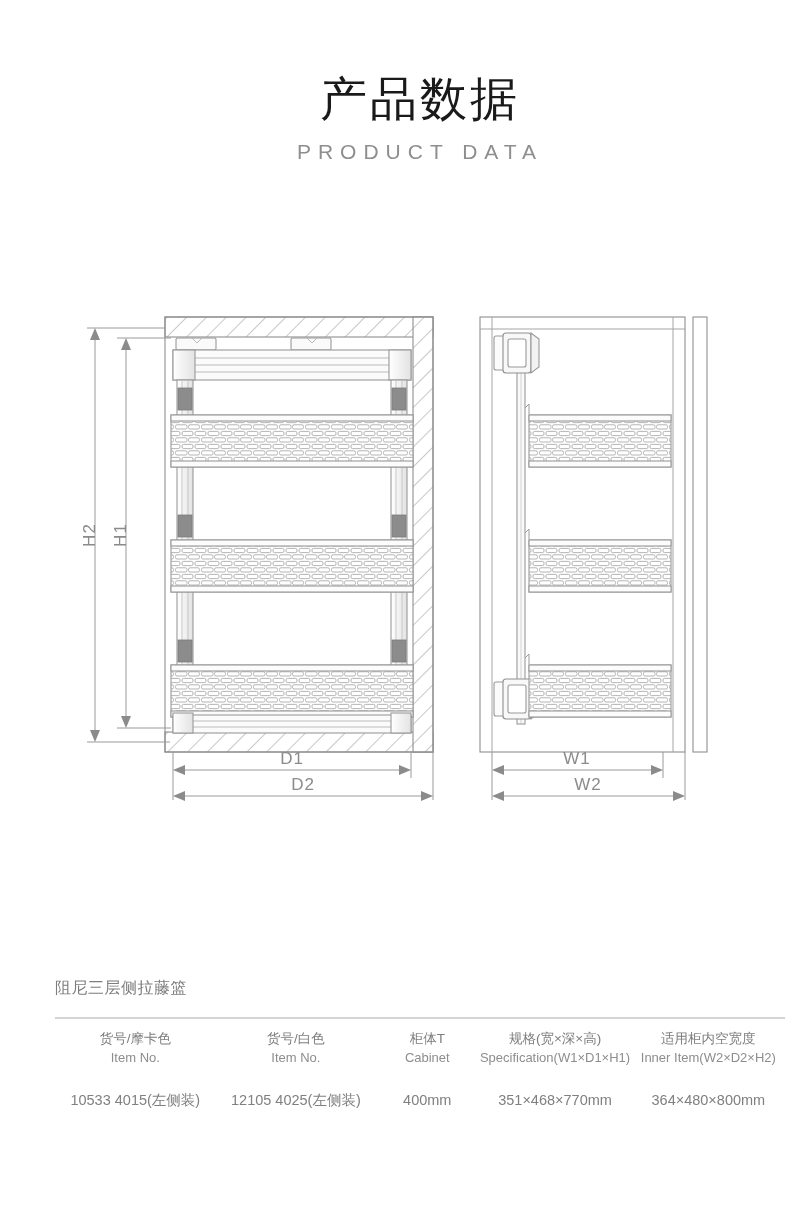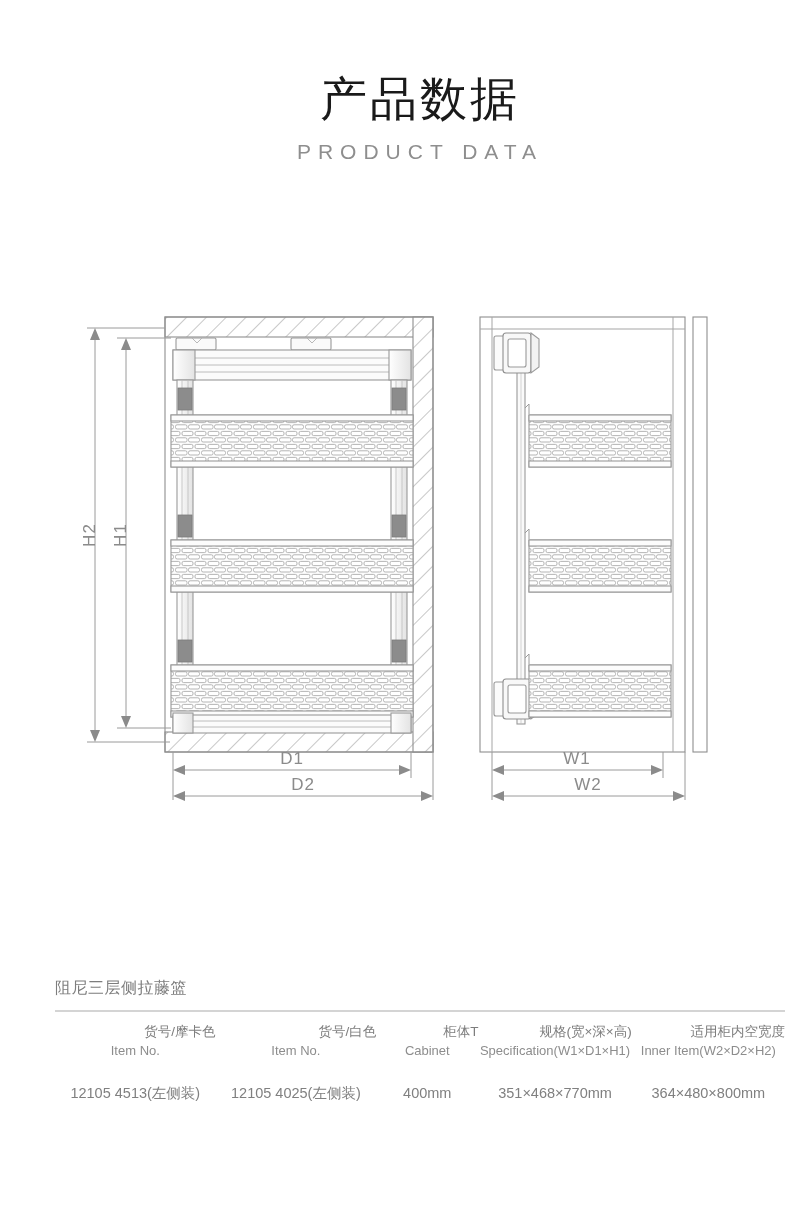--- a/index.html
+++ b/index.html
@@ -34,28 +34,28 @@
   .drawing { position: absolute; top: 300px; left: 0; width: 790px; height: 520px; }
   .drawing svg { display: block; }
 
   
   .spec { position: absolute; top: 978px; left: 30px; width: 730px; }
   .spec-title {
     font-size: 16px;
     color: #7d7d7d;
     font-weight: 400;
     letter-spacing: .5px;
-    padding-bottom: 11px;
+    padding-bottom: 18px;
   }
   .spec-rule { height: 2px; background: #d4d4d4; width: 730px; }
 
   table.spec-table { width: 730px; border-collapse: collapse; table-layout: fixed; }
   table.spec-table th, table.spec-table td { text-align: center; vertical-align: middle; }
   table.spec-table th { padding: 11px 0 13px; font-weight: 400; }
-  .th-cn { font-size: 13.5px; color: #7d7d7d; line-height: 1.35; text-align: right; }
+  .th-cn { font-size: 13.5px; color: #7d7d7d; line-height: 1.35; }
   .th-en { font-size: 13px; color: #8d8d8d; line-height: 1.35; margin-top: 1px; }
   table.spec-table td {
     font-size: 14.5px;
     color: #808080;
     padding: 11px 0;
     font-weight: 400;
   }
   .col-a { width: 22%; }
   .col-b { width: 22%; }
   .col-c { width: 14%; }
@@ -286,21 +286,21 @@
             <div class="th-en">Specification(W1×D1×H1)</div>
           </th>
           <th>
             <div class="th-cn">适用柜内空宽度</div>
             <div class="th-en">Inner Item(W2×D2×H2)</div>
           </th>
         </tr>
       </thead>
       <tbody>
         <tr>
-          <td>12105 4513(左侧装)</td>
+          <td>10533 4015(左侧装)</td>
           <td>12105 4025(左侧装)</td>
           <td>400mm</td>
           <td>351×468×770mm</td>
           <td>364×480×800mm</td>
         </tr>
       </tbody>
     </table>
   </div>
 
 </div>

